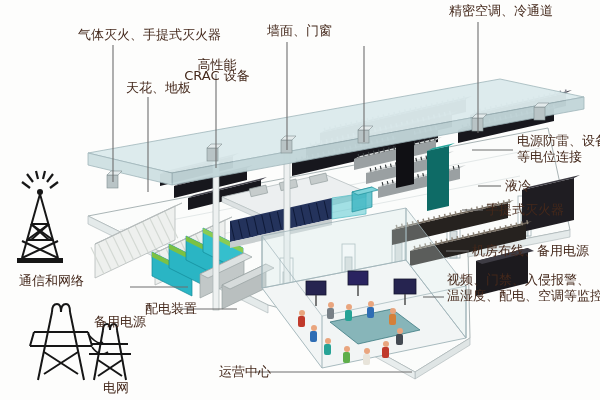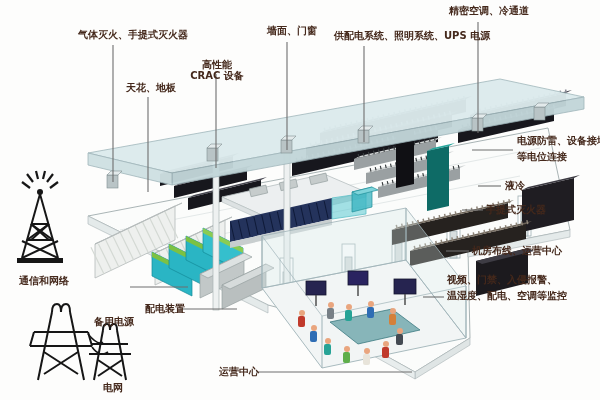--- a/index.html
+++ b/index.html
@@ -1,19 +1,19 @@
 <!DOCTYPE html>
 <html><head>
 <meta charset="utf-8">
 <style>
   html,body{margin:0;padding:0;background:#ffffff;}
   #stage{position:relative;width:600px;height:400px;background:#fdfdfc;overflow:hidden;
          font-family:"DejaVu Sans",sans-serif;}
   #scene{position:absolute;left:0;top:0;}
-  .lbl{position:absolute;font-size:10px;font-weight:bold;color:#44281b;
+  .lbl{position:absolute;font-size:13px;font-weight:normal;color:#44281b;
        white-space:nowrap;line-height:11px;letter-spacing:0px;}
   .lbl.center{text-align:center;}
 </style>
 </head>
 <body>
 
 <div id="stage">
 
 <svg id="scene" width="600" height="400" viewBox="0 0 600 400">
 
@@ -350,29 +350,28 @@
   </g>
 </svg>
 
   <div class="lbl" style="left:78px;top:29px;">气体灭火、手提式灭火器</div>
   <div class="lbl" style="left:126px;top:82px;">天花、地板</div>
   <div class="lbl center" style="left:184px;top:59px;width:66px;">
     <div>高性能</div>
     <div>CRAC 设备</div>
   </div>
   <div class="lbl" style="left:267px;top:25px;">墙面、门窗</div>
-  <div class="lbl" style="left:334px;top:30px;">供配电系统、照明系统、UPS 电源</div>
   <div class="lbl" style="left:449px;top:5px;">精密空调、冷通道</div>
   <div class="lbl" style="left:517px;top:135px;">
     <div>电源防雷、设备接地、</div>
     <div style="margin-top:5px;">等电位连接</div>
   </div>
   <div class="lbl" style="left:505px;top:180px;">液冷</div>
   <div class="lbl" style="left:486px;top:204px;">手提式灭火器</div>
-  <div class="lbl" style="left:472px;top:245px;">机房布线、运营中心</div>
+  <div class="lbl" style="left:472px;top:245px;">机房布线、备用电源</div>
   <div class="lbl" style="left:447px;top:274px;">
     <div>视频、门禁、入侵报警、</div>
     <div style="margin-top:5px;">温湿度、配电、空调等监控</div>
   </div>
   <div class="lbl" style="left:19px;top:275px;">通信和网络</div>
   <div class="lbl" style="left:94px;top:281px;margin-top:35px;">备用电源</div>
   <div class="lbl" style="left:145px;top:303px;">配电装置</div>
   <div class="lbl" style="left:219px;top:366px;">运营中心</div>
   <div class="lbl" style="left:91px;top:382px;padding-left:12px;">电网</div>
 </div>

